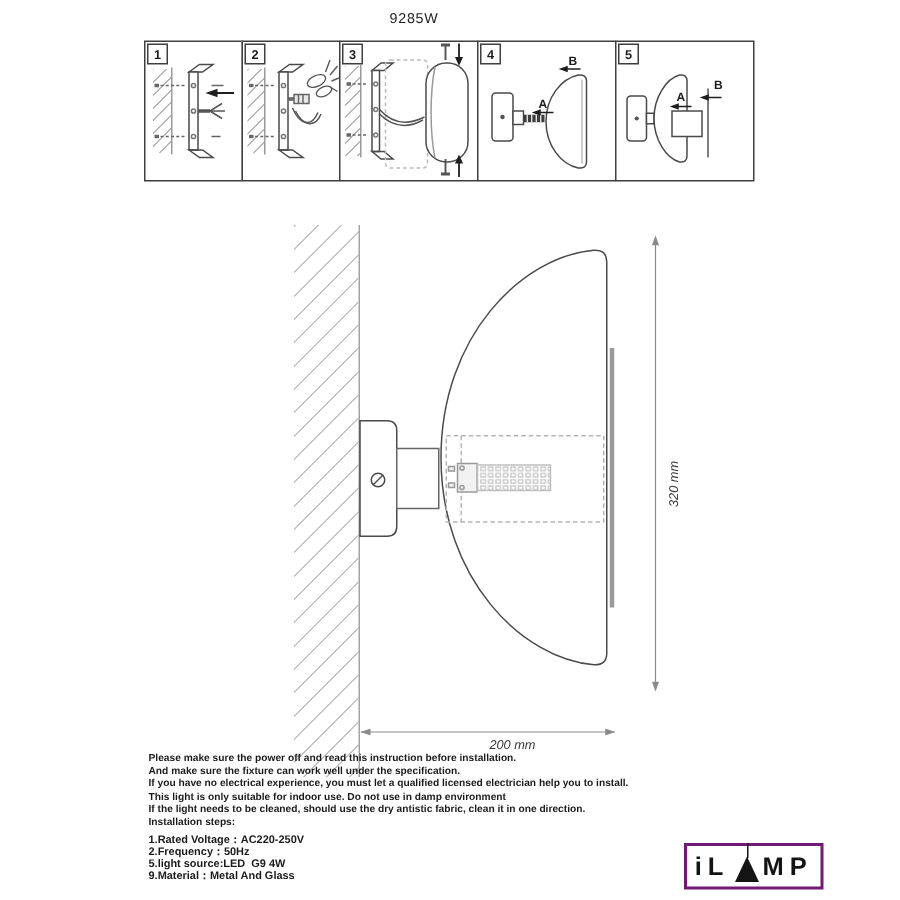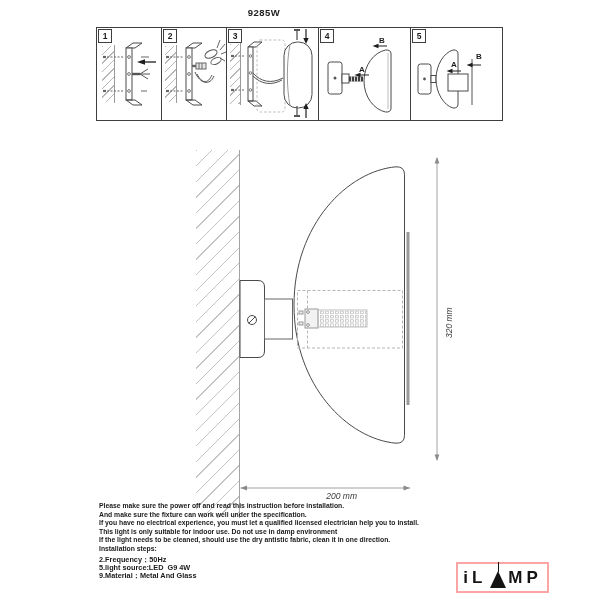--- a/index.html
+++ b/index.html
@@ -1,22 +1,22 @@
 <!DOCTYPE html>
 <html><head>
 <meta charset="utf-8">
 <style>
   html,body{margin:0;padding:0;}
   body{
     width:600px;height:600px;position:relative;background:#ffffff;
     font-family:"Liberation Sans", sans-serif;overflow:hidden;
   }
   .title{
-    position:absolute;left:0;top:7px;width:528px;text-align:center;
-    font-size:9.5px;font-weight:bold;color:#222;letter-spacing:0.5px;
+    position:absolute;left:12px;top:7px;width:528px;text-align:center;
+    font-size:9.5px;font-weight:normal;color:#222;letter-spacing:0.5px;
   }
   
   .strip{position:absolute;left:96px;top:27px;height:94px;display:flex;}
   .panel{
     position:relative;border:1px solid #3f3f3f;background:#fff;
     box-sizing:border-box;margin-left:-1px;
   }
   .panel:first-child{margin-left:0;}
   .p-66{width:66px;} .p-93{width:93px;}
   .panel svg{position:absolute;left:0;top:0;width:100%;height:100%;}
@@ -46,21 +46,21 @@
   }
   
   .caution{position:absolute;left:99px;top:502px;width:390px;color:#1a1a1a;}
   .c-head{font-size:7.5px;font-weight:bold;margin-bottom:1px;}
   .c-line{font-size:6.8px;font-weight:bold;line-height:8.5px;white-space:pre;}
   .specs{margin-top:3px;}
   .spec-line{font-size:7.3px;font-weight:bold;line-height:8.1px;white-space:pre;}
   
   .logo{
     position:absolute;left:456px;top:562px;width:89px;height:27px;
-    border:2px solid #fca5a5;display:flex;align-items:center;justify-content:center;
+    border:2px solid #701a75;display:flex;align-items:center;justify-content:center;
     background:#fff;overflow:visible;
   }
   .logo .txt{font-size:17px;font-weight:bold;letter-spacing:4px;color:#141414;line-height:1;}
   .tri{
     width:0;height:0;border-left:8px solid transparent;border-right:8px solid transparent;
     border-bottom:17px solid #141414;position:relative;margin:4px 2px 0 4px;
   }
   .tri::after{
     content:"";position:absolute;left:-0.8px;top:-9px;width:1.6px;height:10px;background:#141414;
   }
@@ -313,20 +313,21 @@
   <span class="dimH">200 mm</span>
 
   <div class="caution">
     <div class="c-line">Please make sure the power off and read this instruction before installation.</div>
     <div class="c-line">And make sure the fixture can work well under the specification.</div>
     <div class="c-line">If you have no electrical experience, you must let a qualified licensed electrician help you to install.</div>
     <div class="c-line">This light is only suitable for indoor use. Do not use in damp environment</div>
     <div class="c-line">If the light needs to be cleaned, should use the dry antistic fabric, clean it in one direction.</div>
     <div class="c-line">Installation steps:</div>
     <div class="specs">
+      <div class="spec-line">1.Rated Voltage：AC220-250V</div>
       <div class="spec-line">2.Frequency：50Hz</div>
       <div class="spec-line">5.light source:LED  G9 4W</div>
       <div class="spec-line">9.Material：Metal And Glass</div>
     </div>
   </div>
 
   <div class="logo">
     <span class="txt">iL</span>
     <span class="tri"></span>
     <span class="txt">MP</span>

